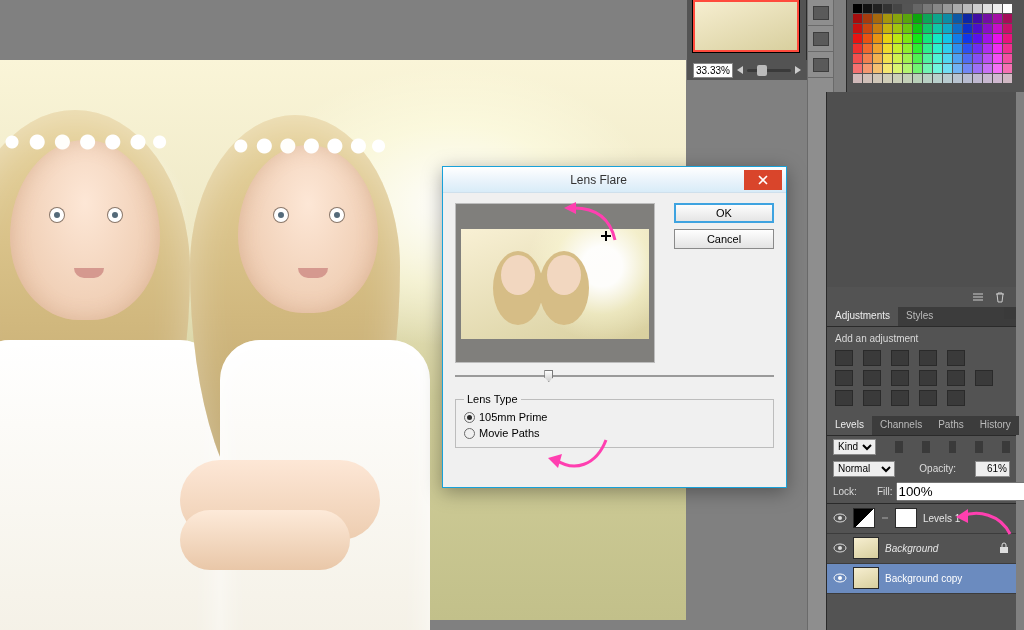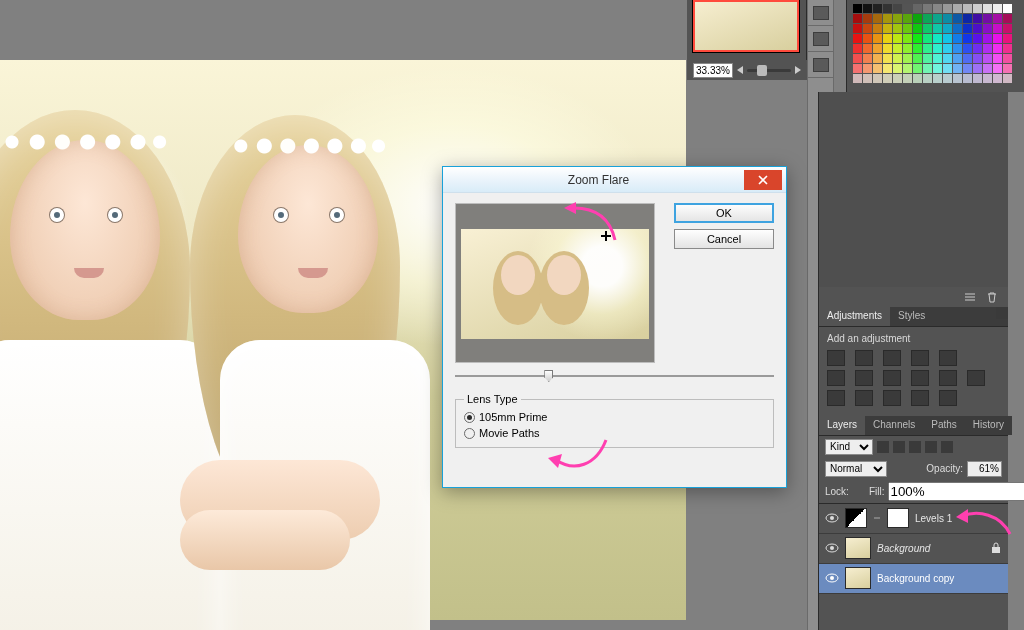--- a/index.html
+++ b/index.html
@@ -105,36 +105,36 @@
 
   .swatches {
     position:absolute; left:846px; top:0; width:178px; height:92px;
     background:#535353; border-left:1px solid #2a2a2a; padding:4px 6px;
     display:grid; grid-template-columns:repeat(16,9px); grid-auto-rows:9px; gap:1px;
   }
   .sw{ width:9px; height:9px; }
 
   
   .col {
-    position:absolute; right:16px; top:92px; width:190px; bottom:0;
+    position:absolute; right:8px; top:92px; width:190px; bottom:0;
     background:#4f4f4f; border-left:1px solid #2a2a2a;
     display:flex; flex-direction:column;
   }
   .spacer { flex:1; }
   .panel-icons { height:20px; background:#535353; display:flex; justify-content:flex-end; align-items:center; gap:10px; padding:0 10px; color:#ccc; }
   .panel-icons svg { width:12px; height:12px; stroke:#ccc; fill:none; }
   .tabs { display:flex; background:#3c3c3c; border-bottom:1px solid #2a2a2a; height:20px; }
   .tab { padding:3px 8px; color:#bbb; font-size:10px; background:#3c3c3c;}
   .tab.active { background:#535353; color:#eee; }
   .adj-body { background:#535353; padding:6px 8px; }
   .adj-body .lbl { color:#d9d9d9; font-size:10px; margin-bottom:6px; display:block; }
   .adj-row { display:flex; gap:10px; margin-bottom:4px; }
   .adj-row .ic { width:18px; height:16px; background:#3a3a3a; border:1px solid #2a2a2a; }
   .layers-body { background:#535353; flex:1; display:flex; flex-direction:column; }
-  .layers-opts { display:flex; align-items:center; gap:4px; padding:3px 6px; color:#ddd; font-size:10px; }
+  .layers-opts { display:flex; align-items:center; gap:19px; padding:3px 6px; color:#ddd; font-size:10px; }
   .layers-opts select, .layers-opts input { font-size:10px; height:16px; background:#eee; border:1px solid #8a8a8a; }
   .layers-opts .kind{ width:48px; }
   .layers-opts .blend{ width:62px; }
   .layers-opts .op{ width:35px; text-align:right; padding-right:2px;}
   .layers-opts2 { display:flex; align-items:center; gap:4px; padding:2px 6px; color:#ddd; font-size:10px;}
   .lock-ic{ width:12px;height:12px; background:#3a3a3a; }
   .layer-list { flex:1; background:#535353; border-top:1px solid #2a2a2a; }
   .layer { display:flex; align-items:center; gap:6px; height:30px; padding:0 6px; border-bottom:1px solid #3c3c3c; color:#e6e6e6; font-size:10px; }
   .layer.sel { background:#6b8bbf; color:#fff; }
   .eye { width:14px; height:14px; }
@@ -429,21 +429,21 @@
     <div class="adj-row">
       <div class="ic"></div>
       <div class="ic"></div>
       <div class="ic"></div>
       <div class="ic"></div>
       <div class="ic"></div>
     </div>
   </div>
 
   <div class="tabs">
-    <div class="tab active">Layers</div>
+    <div class="tab active">Levels</div>
     <div class="tab">Channels</div>
     <div class="tab">Paths</div>
     <div class="tab">History</div>
 
   </div>
   <div class="layers-body">
     <div class="layers-opts">
       <select class="kind">
         <option>Kind</option>
       </select>
@@ -501,21 +501,21 @@
           </svg>
         <div class="thumb-sm"></div>
         <span>Background copy</span>
       </div>
     </div>
   </div>
 </div>
 
 <div class="dialog">
   <div class="titlebar">
-    <span class="ttl">Zoom Flare</span>
+    <span class="ttl">Lens Flare</span>
     <div class="close">
       <svg width="10" height="10" viewBox="0 0 10 10">
           <path d="M1 1l8 8M9 1l-8 8" stroke="#fff" stroke-width="1.6"></path>
         </svg>
     </div>
   </div>
   <div class="dlg-body">
     <div class="dlg-btns">
       <div class="dlg-btn focus">OK</div>
       <div class="dlg-btn">Cancel</div>

